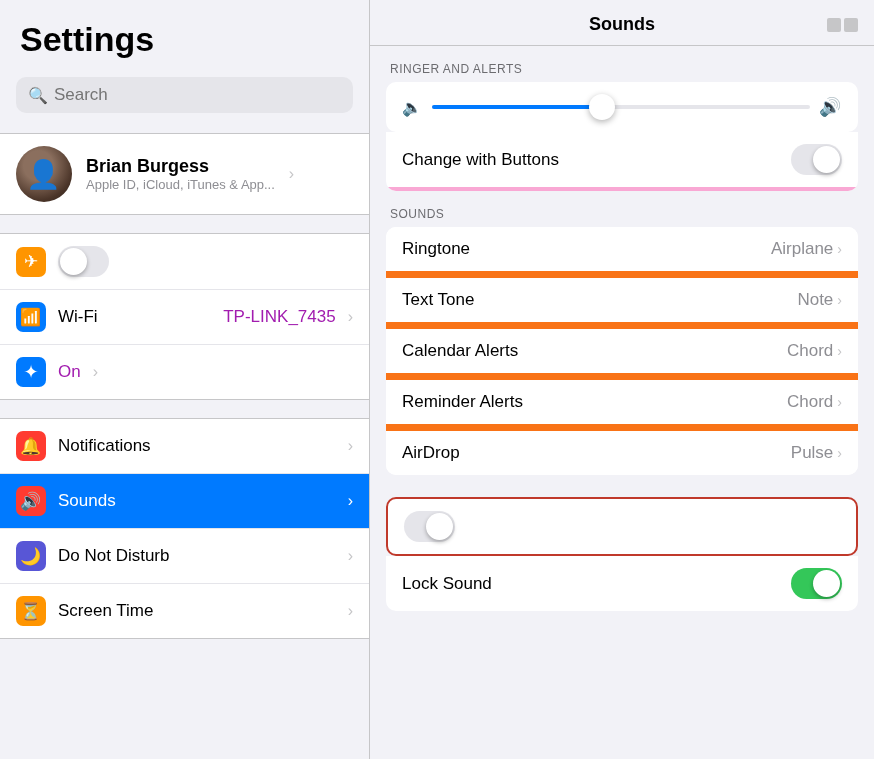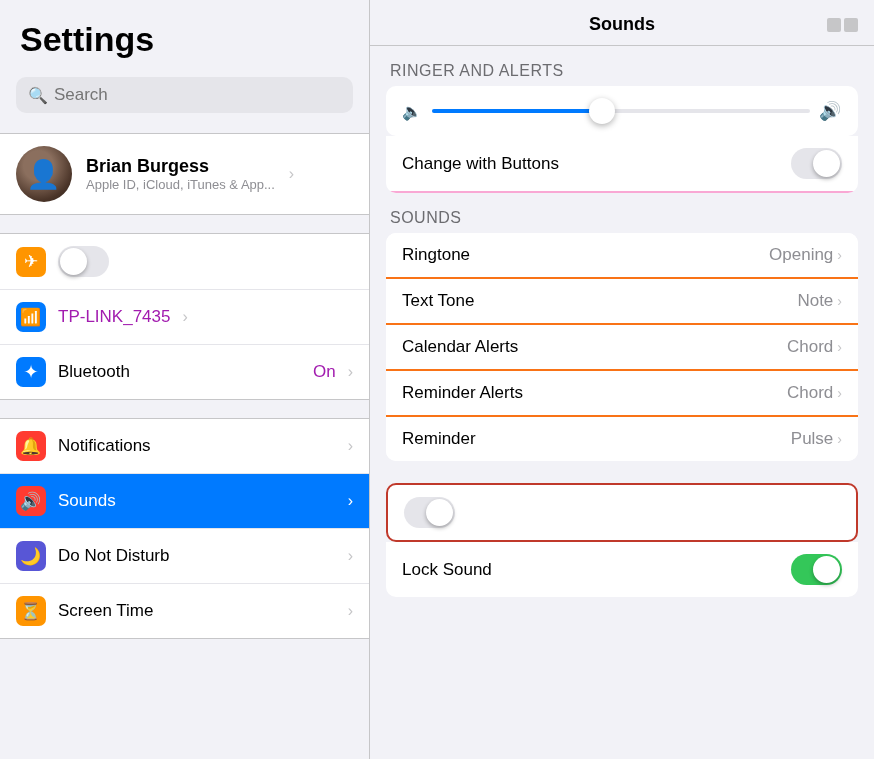--- a/index.html
+++ b/index.html
@@ -210,21 +210,21 @@
       border-radius: 2px;
     }
 
     .detail-content {
       flex: 1;
       overflow-y: auto;
       padding: 0;
     }
 
     .section-header {
-      font-size: 16px;
+      font-size: 12px;
       font-weight: 500;
       color: #6c6c70;
       letter-spacing: 0.5px;
       padding: 16px 20px 6px 20px;
       text-transform: uppercase;
     }
 
     .card {
       background: #fff;
       border-radius: 10px;
@@ -273,21 +273,21 @@
       box-shadow: 0 2px 6px rgba(0,0,0,0.3);
       position: absolute;
       top: -11px;
       left: calc(45% - 13px);
     }
 
     .card-row {
       display: flex;
       align-items: center;
       padding: 12px 16px;
-      border-bottom: 2px solid #f97316;
+      border-bottom: 7px solid #f97316;
       background: #fff;
       cursor: pointer;
     }
     .card-row:last-child {
       border-bottom: none;
     }
     .card-row-label {
       font-size: 17px;
       color: #000;
       flex: 1;
@@ -299,21 +299,21 @@
     }
     .card-row-chevron {
       color: #c6c6c8;
       font-size: 14px;
     }
 
     .change-toggle-row {
       display: flex;
       align-items: center;
       padding: 12px 16px;
-      border-bottom: 2px solid #f9a8d4;
+      border-bottom: 4px solid #f9a8d4;
       background: #fff;
     }
     .change-toggle-label {
       font-size: 17px;
       color: #000;
       flex: 1;
     }
     .toggle-off-grey {
       width: 51px;
       height: 31px;
@@ -402,26 +402,26 @@
     <span class="chevron">›</span>
   </div>
 
   <div class="settings-group">
     <div class="settings-item">
       <div class="item-icon" style="background:#ff9500;">✈</div>
       <div class="toggle-off"></div>
     </div>
     <div class="settings-item">
       <div class="item-icon" style="background:#007aff;">📶</div>
+      <span class="item-label">Wi-Fi</span>
       <span class="item-value">TP-LINK_7435</span>
       <span class="chevron">›</span>
     </div>
     <div class="settings-item">
       <div class="item-icon" style="background:#007aff; font-size:18px;">✦</div>
-      <span class="item-label">Bluetooth</span>
       <span class="item-value">On</span>
       <span class="chevron">›</span>
     </div>
   </div>
 
   <div class="settings-group2">
     <div class="settings-item">
       <div class="item-icon" style="background:#ff3b30;">🔔</div>
       <span class="item-label">Notifications</span>
       <span class="chevron">›</span>
@@ -474,40 +474,40 @@
         <div class="toggle-off-grey"></div>
       </div>
     </div>
 
 
     <div class="section-header">SOUNDS</div>
 
     <div class="card">
       <div class="card-row">
         <span class="card-row-label">Ringtone</span>
-        <span class="card-row-value">Opening</span>
+        <span class="card-row-value">Airplane</span>
         <span class="card-row-chevron">›</span>
       </div>
       <div class="card-row">
         <span class="card-row-label">Text Tone</span>
         <span class="card-row-value">Note</span>
         <span class="card-row-chevron">›</span>
       </div>
       <div class="card-row">
         <span class="card-row-label">Calendar Alerts</span>
         <span class="card-row-value">Chord</span>
         <span class="card-row-chevron">›</span>
       </div>
       <div class="card-row">
         <span class="card-row-label">Reminder Alerts</span>
         <span class="card-row-value">Chord</span>
         <span class="card-row-chevron">›</span>
       </div>
       <div class="card-row">
-        <span class="card-row-label">Reminder</span>
+        <span class="card-row-label">AirDrop</span>
         <span class="card-row-value">Pulse</span>
         <span class="card-row-chevron">›</span>
       </div>
     </div>
 
     <div class="bottom-section">
       <div style="height: 12px;"></div>
 
       <div class="keyboard-row">
         <div class="toggle-off-grey"></div>

